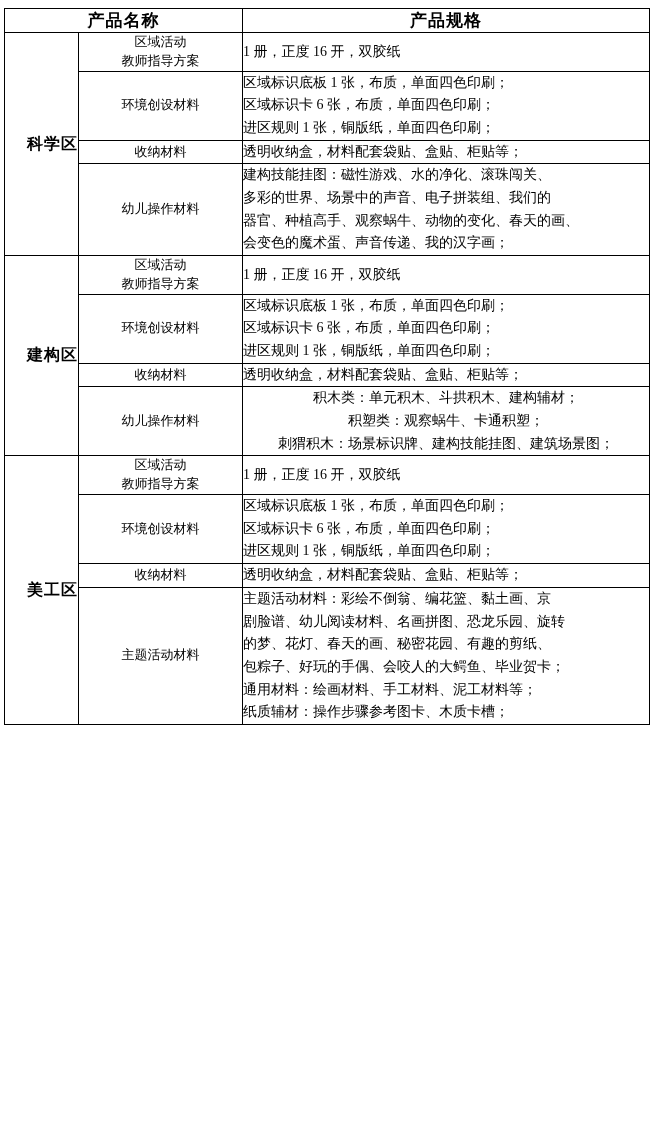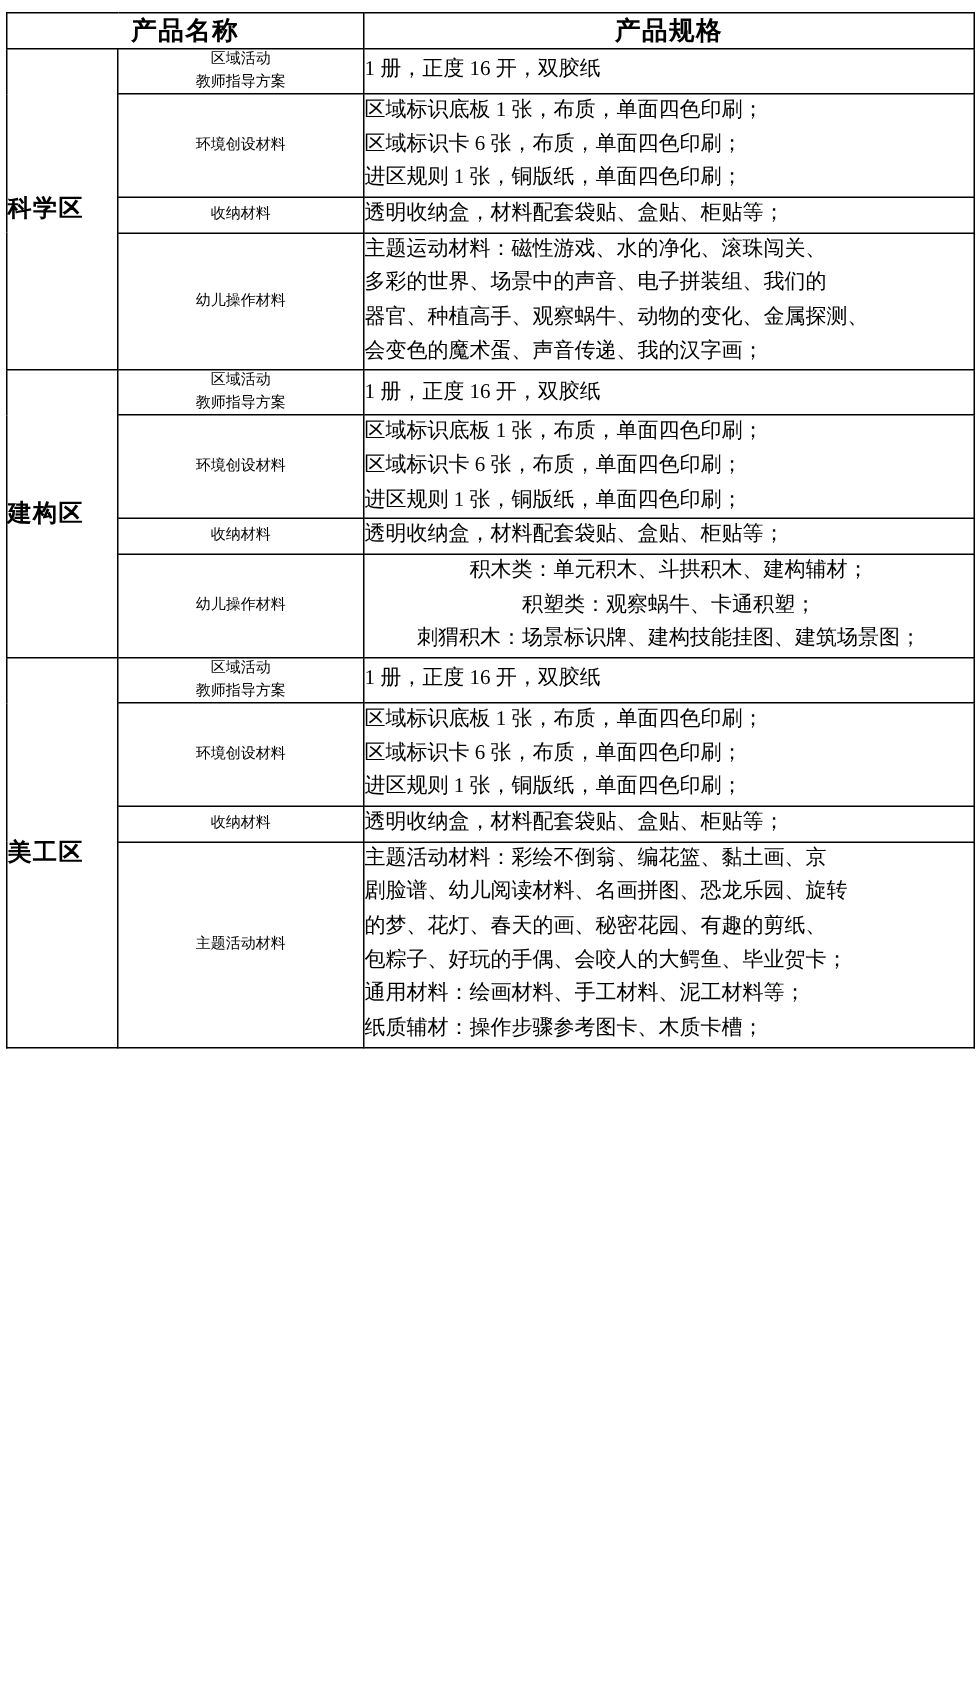--- a/index.html
+++ b/index.html
@@ -34,28 +34,28 @@
   .col-c { width: 407px; }
 
   .hdr-cell {
     text-align: center;
     font-size: 17px;
     font-weight: bold;
     padding: 12px 0;
     letter-spacing: 1px;
   }
   .zone-cell {
-    text-align: left;
+    text-align: right;
     font-size: 16px;
     font-weight: bold;
     letter-spacing: 1px;
   }
   .item-cell {
     text-align: center;
-    font-size: 10px;
+    font-size: 13px;
     padding: 8px 4px;
     line-height: 1.45;
   }
   .desc-cell {
     text-align: left;
     font-size: 14px;
     padding: 8px 8px 8px 10px;
     line-height: 1.62;
   }
   .desc-cell .line {
@@ -110,23 +110,23 @@
         </td>
         <td class="desc-cell">
           <div class="line">透明收纳盒，材料配套袋贴、盒贴、柜贴等；</div>
         </td>
       </tr>
       <tr>
         <td class="item-cell">
           <div>幼儿操作材料</div>
         </td>
         <td class="desc-cell">
-          <div class="line">主题运动材料：磁性游戏、水的净化、滚珠闯关、</div>
+          <div class="line">建构技能挂图：磁性游戏、水的净化、滚珠闯关、</div>
           <div class="line">多彩的世界、场景中的声音、电子拼装组、我们的</div>
-          <div class="line">器官、种植高手、观察蜗牛、动物的变化、金属探测、</div>
+          <div class="line">器官、种植高手、观察蜗牛、动物的变化、春天的画、</div>
           <div class="line">会变色的魔术蛋、声音传递、我的汉字画；</div>
         </td>
       </tr>
 
       <tr>
         <td class="zone-cell" rowspan="4">建构区</td>
         <td class="item-cell">
           <div>区域活动</div>
           <div>教师指导方案</div>
         </td>

